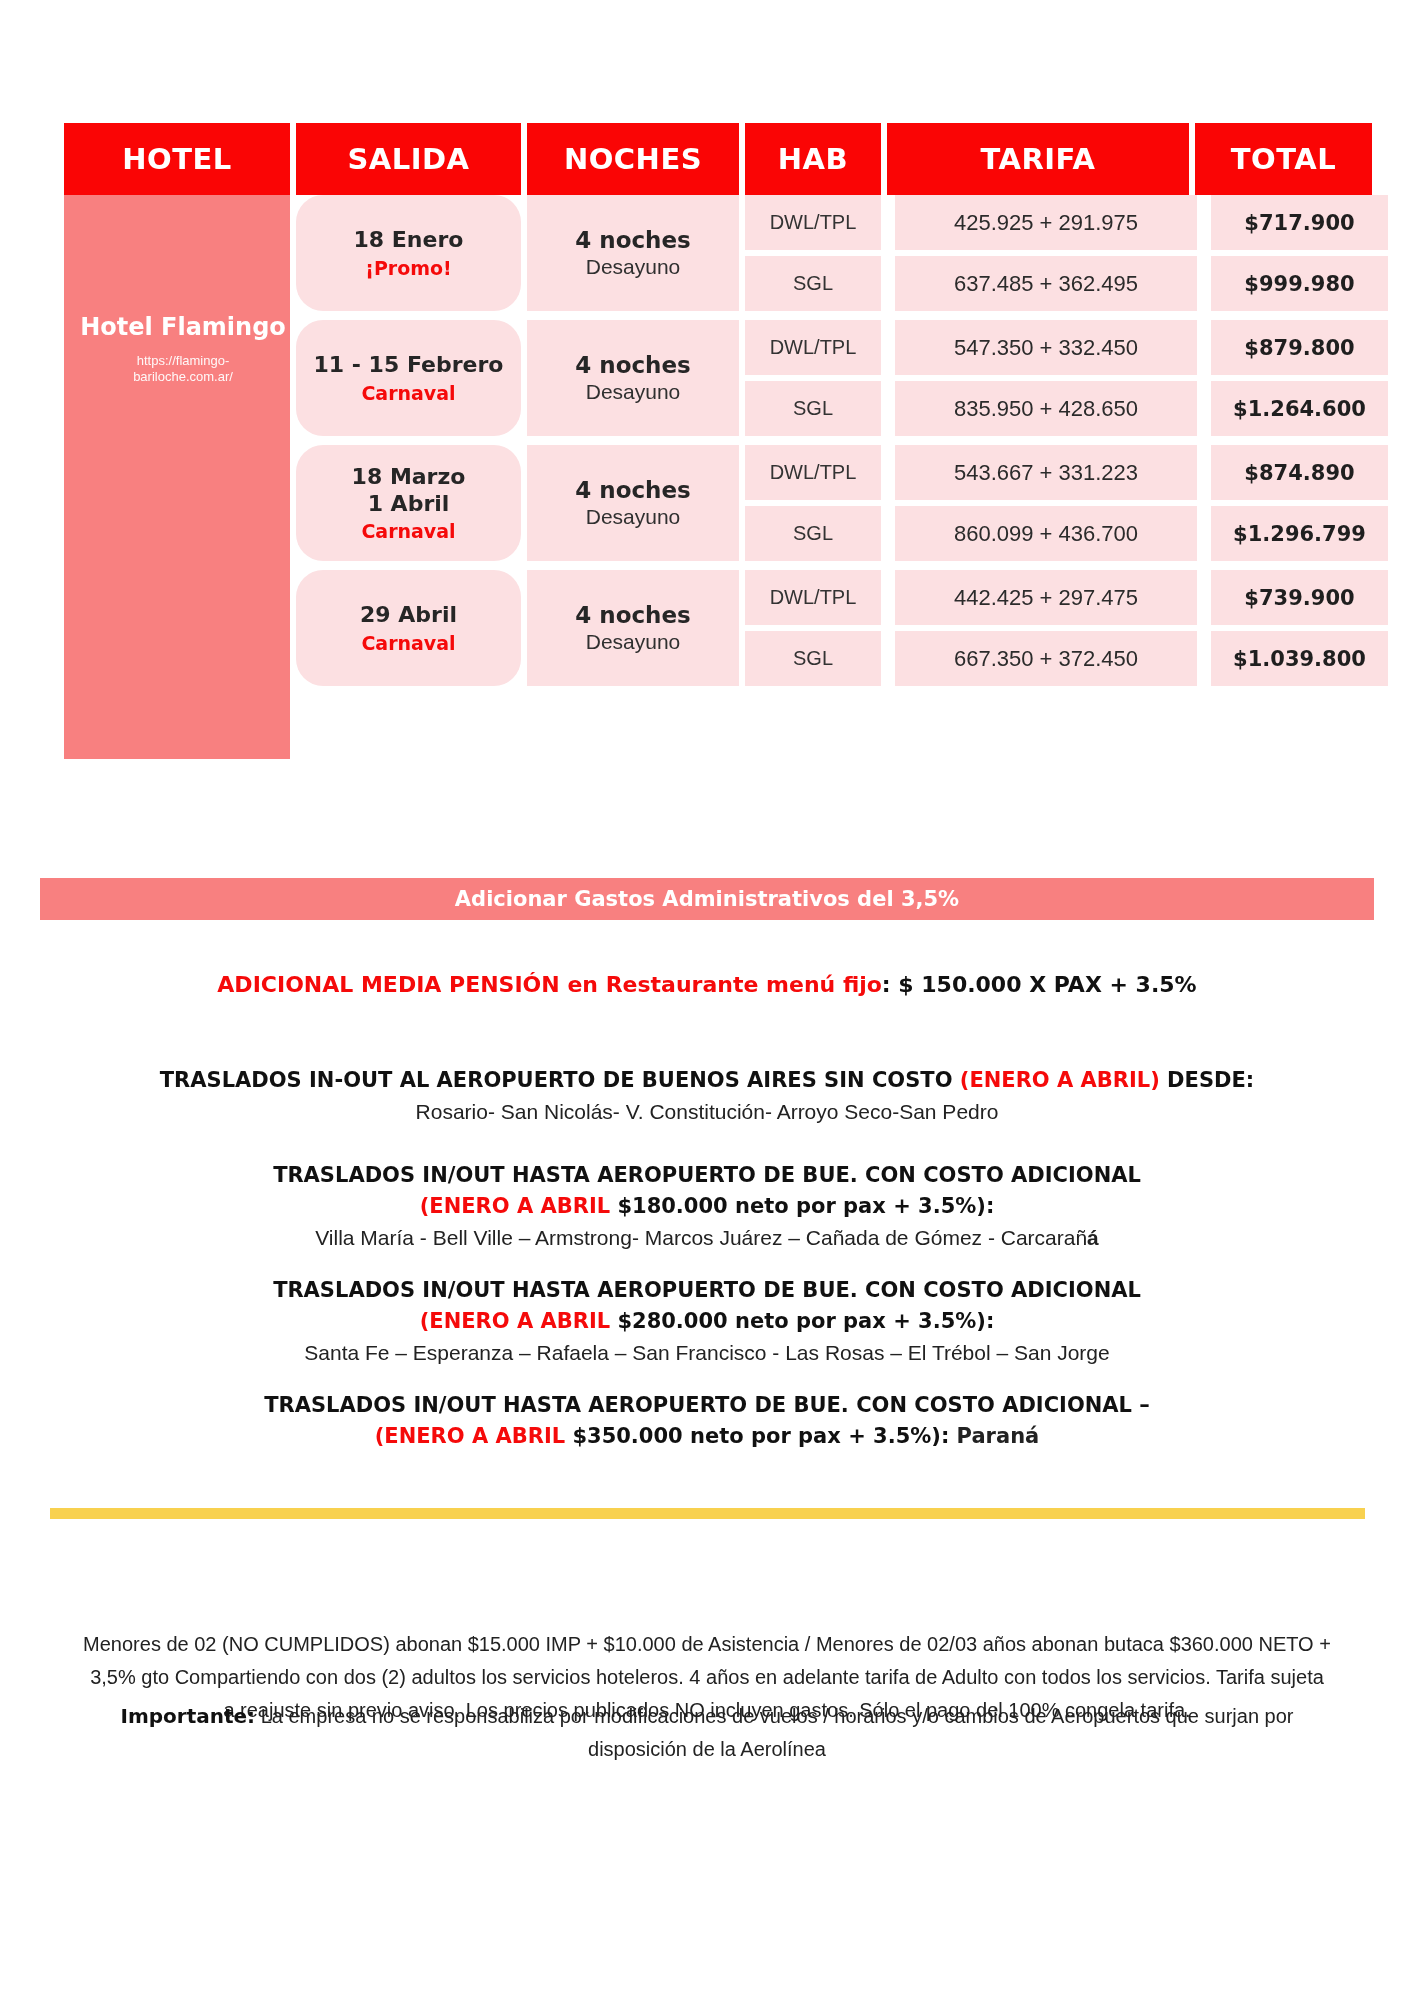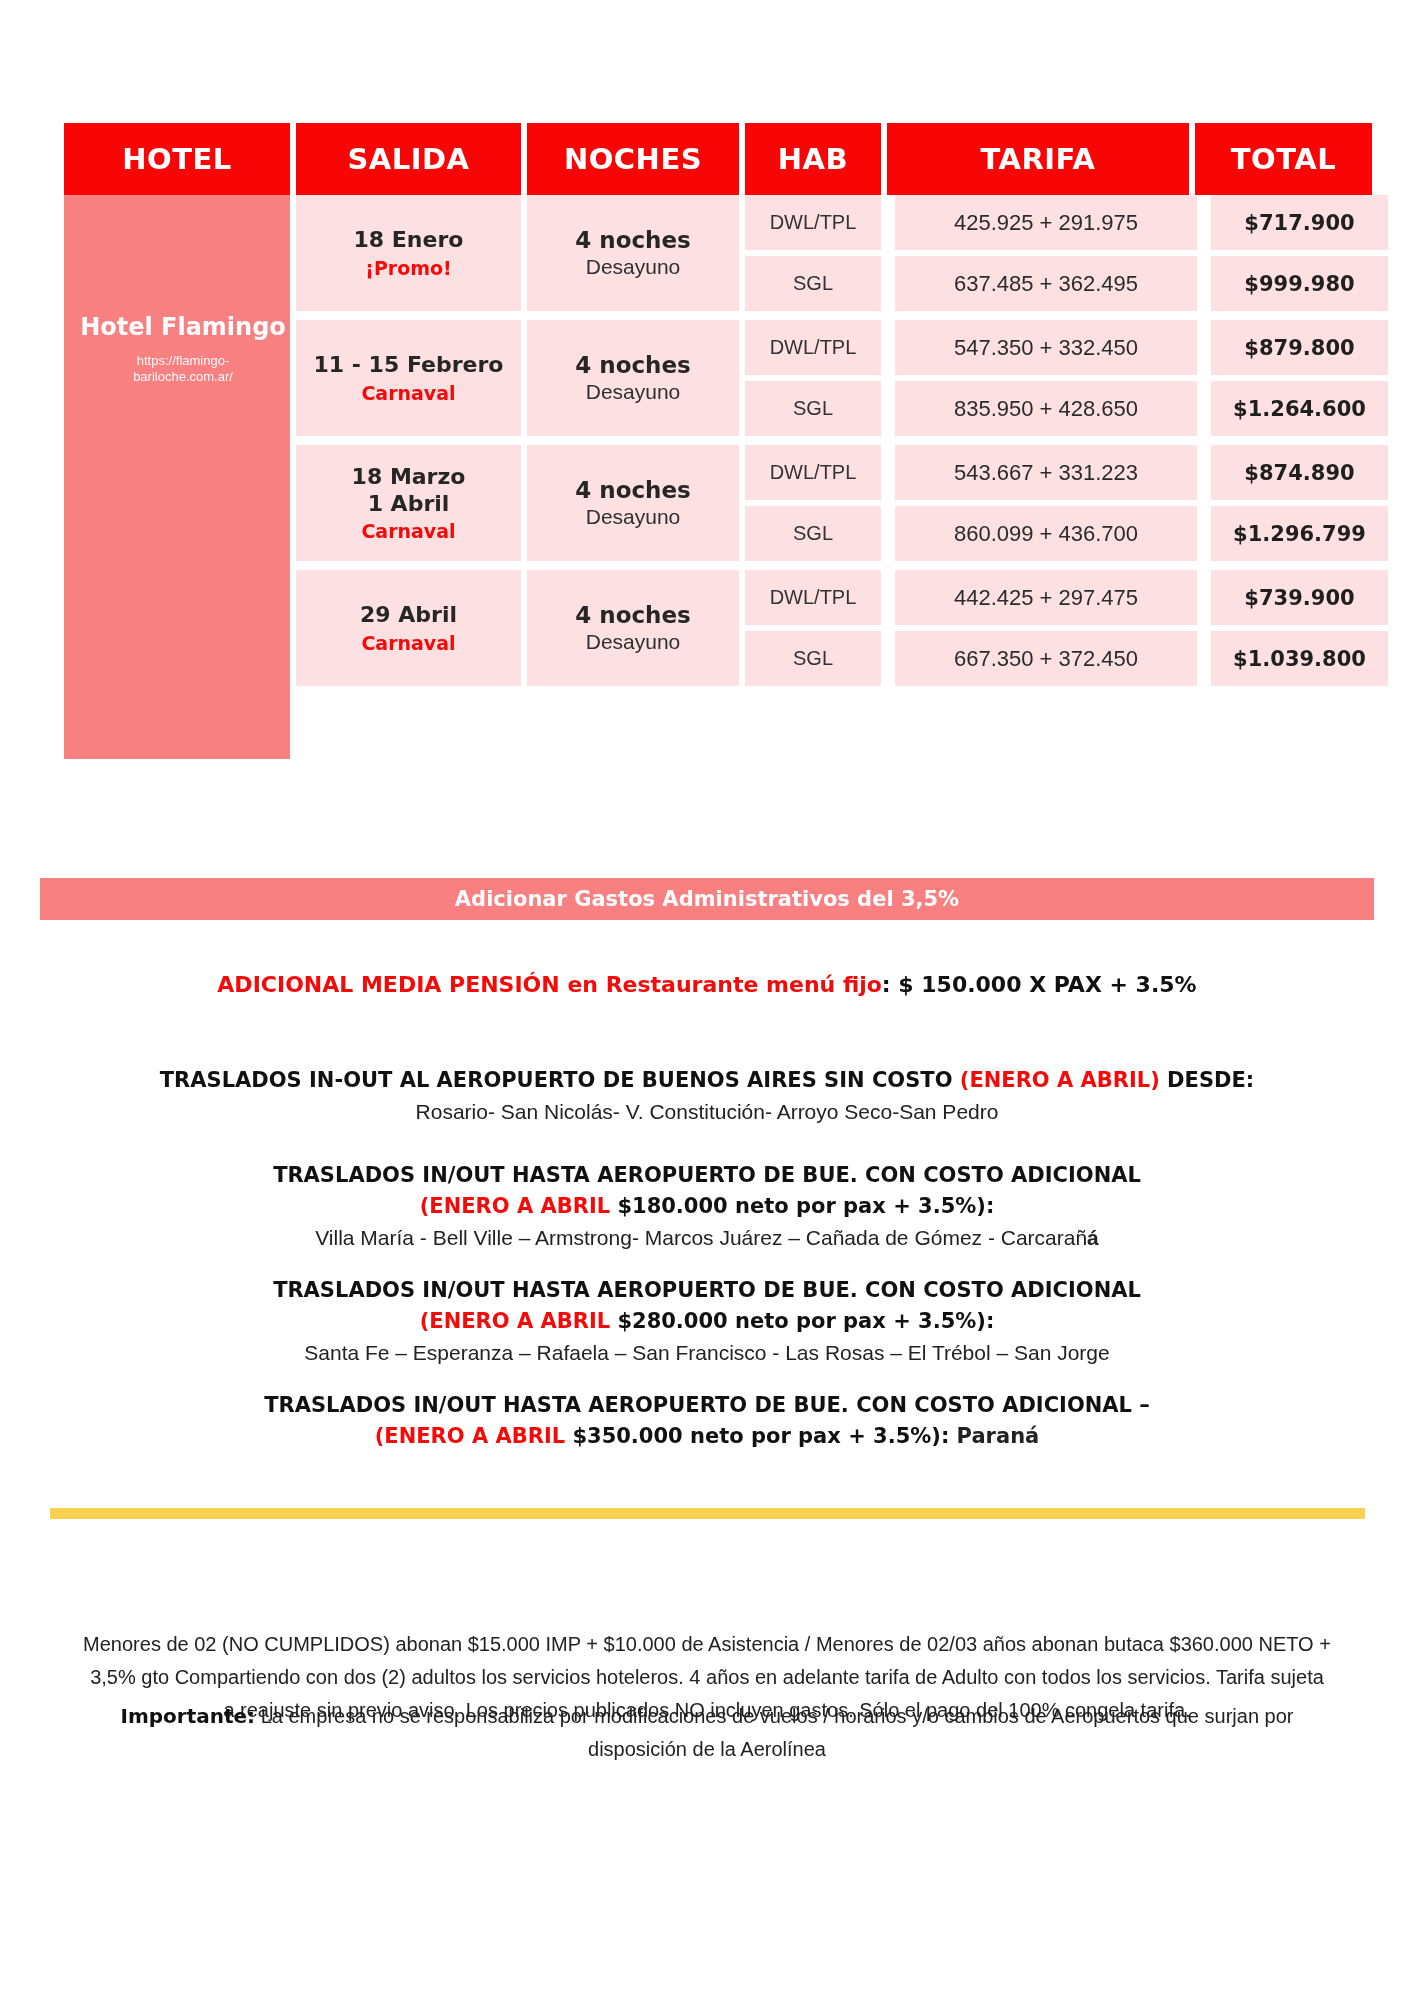--- a/index.html
+++ b/index.html
@@ -23,21 +23,21 @@
   .hotel-cell{
     width:226px;height:564px;background:#F88080;box-sizing:border-box;
     display:flex;flex-direction:column;align-items:center;padding-top:118px;padding-left:12px;
   }
   .hotel-name{color:#fff;font-family:"DejaVu Sans",sans-serif;font-weight:bold;font-size:24px;}
   .hotel-url{color:#ffffff;font-size:13px;width:155px;text-align:center;margin-top:12px;line-height:1.25;word-break:break-word;opacity:.95;}
 
   .groups{display:flex;flex-direction:column;gap:9px;}
   .group{display:flex;gap:6px;height:116px;}
   .cell{background:#FCE0E2;display:flex;flex-direction:column;align-items:center;justify-content:center;box-sizing:border-box;}
-  .salida-cell{width:225px;}
+  .salida-cell{width:225px;border-radius:27px;}
   .noches-cell{width:212px;}
   .salida-date{font-family:"DejaVu Sans",sans-serif;font-weight:bold;font-size:22px;line-height:1.2;text-align:center;color:#262626;}
   .tag{color:#F50A0A;font-family:"DejaVu Sans",sans-serif;font-weight:bold;font-size:19px;margin-top:3px;}
   .noches-main{font-family:"DejaVu Sans",sans-serif;font-weight:bold;font-size:23px;color:#262626;}
   .noches-sub{font-size:21px;color:#303030;margin-top:2px;}
   .rows{display:flex;flex-direction:column;gap:6px;height:100%;}
   .row{display:flex;gap:14px;flex:1;}
   .hab-cell{width:136px;font-size:20px;color:#333333;}
   .tarifa-cell{width:302px;font-size:22px;color:#2b2b2b;}
   .total-cell{width:177px;font-family:"DejaVu Sans",sans-serif;font-weight:bold;font-size:21px;color:#1f1f1f;}

